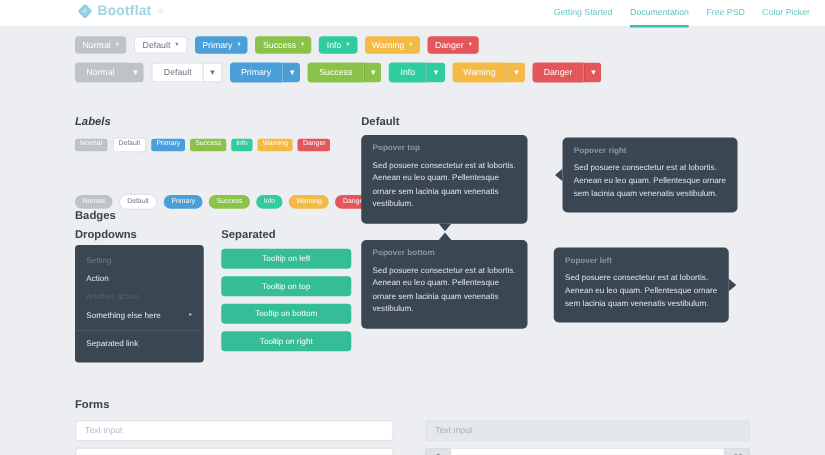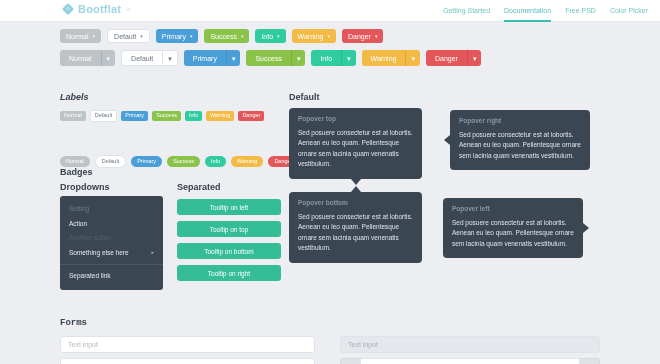--- a/index.html
+++ b/index.html
@@ -162,21 +162,21 @@
     right: -6px; top: 50%; margin-top: -5px;
     border-top: 5px solid transparent; border-bottom: 5px solid transparent;
     border-left: 6px solid #3b4653;
   }
   #popover-top    { left: 289px; top: 108px; width: 133px; }
   #popover-right  { left: 450px; top: 110px; width: 140px; }
   #popover-bottom { left: 289px; top: 192px; width: 133px; }
   #popover-left   { left: 443px; top: 198px; width: 140px; }
 
   
-  #forms-title { left: 60px; top: 318px; font-family: Liberation Mono, monospace; }
+  #forms-title { left: 60px; top: 318px; }
   .form-input {
     position: absolute; height: 17px; background: #fff;
     border: 1px solid #dfe3e8; border-radius: 3px;
     font-size: 7px; color: #b4bcc5;
     display: flex; align-items: center; padding: 0 7px;
   }
   #form-input-left   { left: 60px; top: 336px; width: 255px; }
   #form-input-left-2 { left: 60px; top: 358px; width: 255px; height: 17px; }
   #form-input-right  { left: 340px; top: 336px; width: 260px; background: #e4e7ec; color: #a9b1ba; }
   #form-group-right  { position: absolute; left: 340px; top: 358px; width: 260px; height: 17px; display: flex; }

